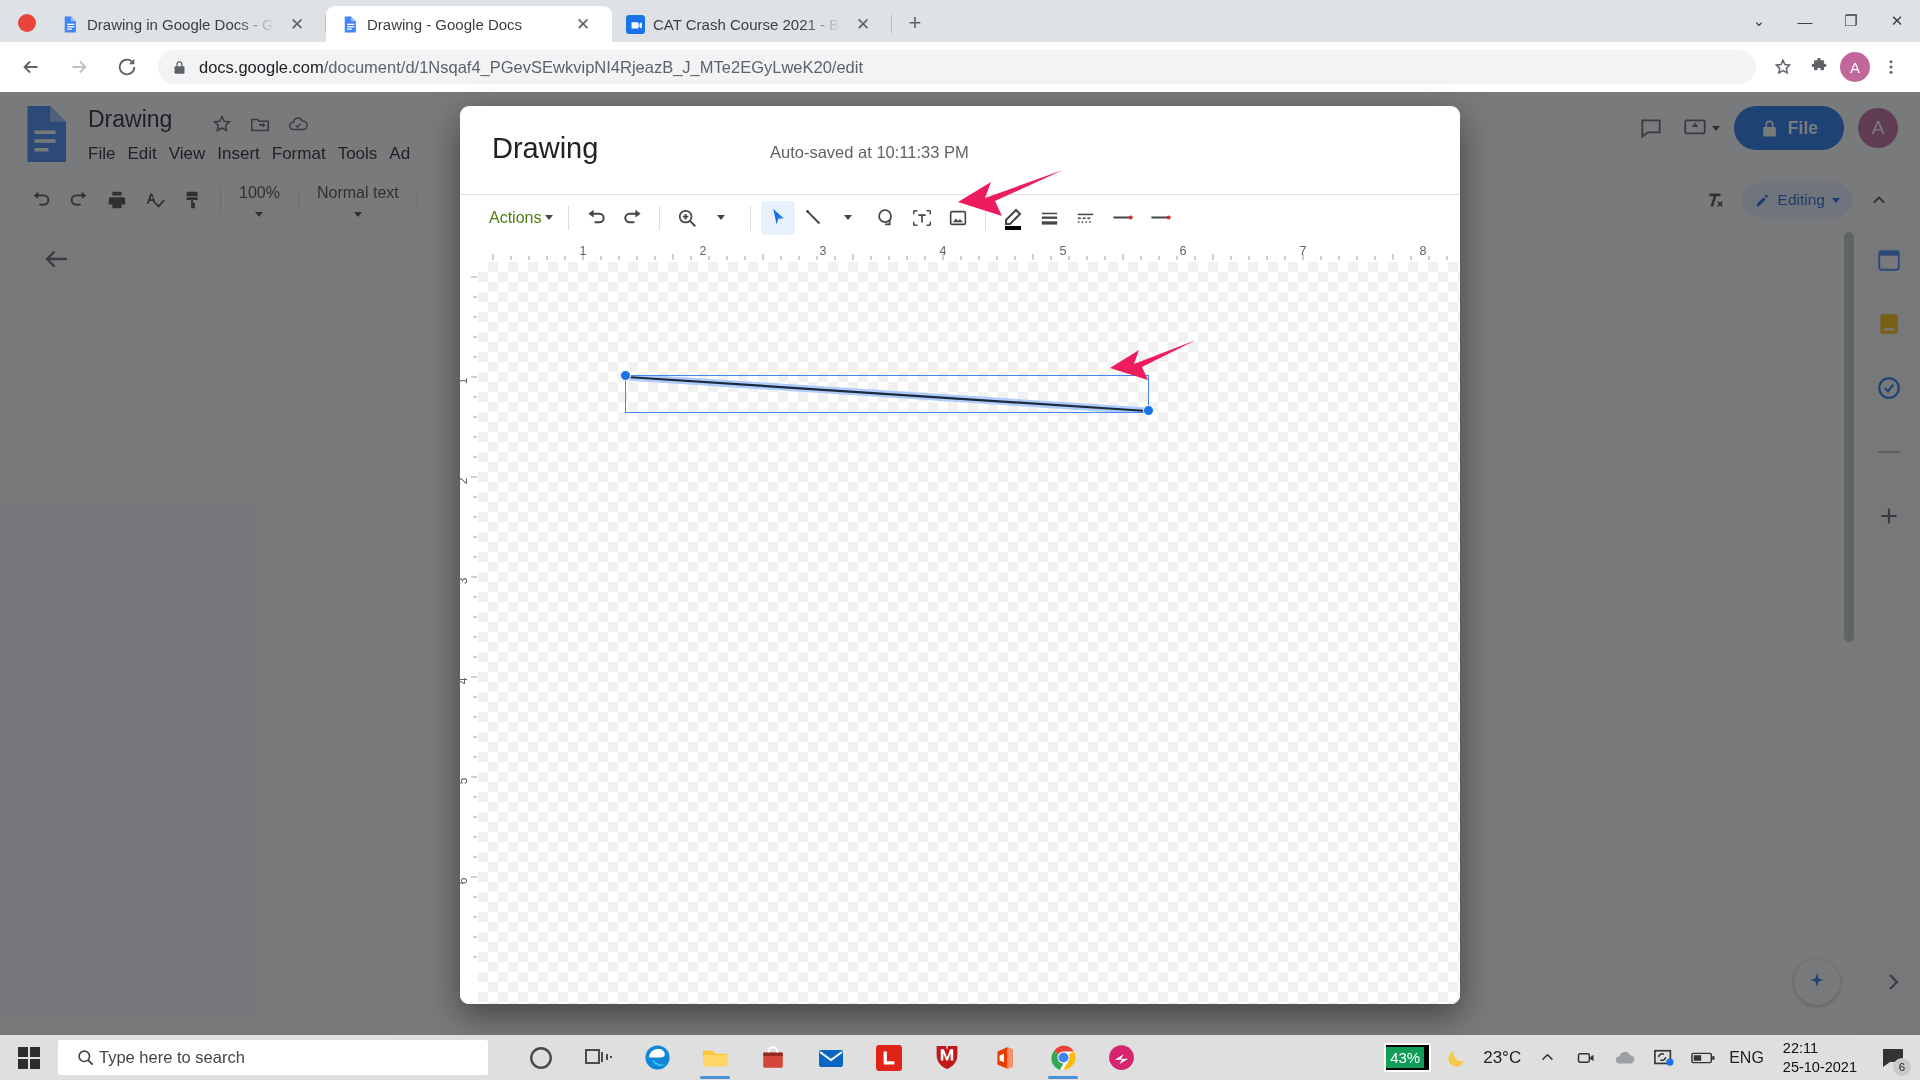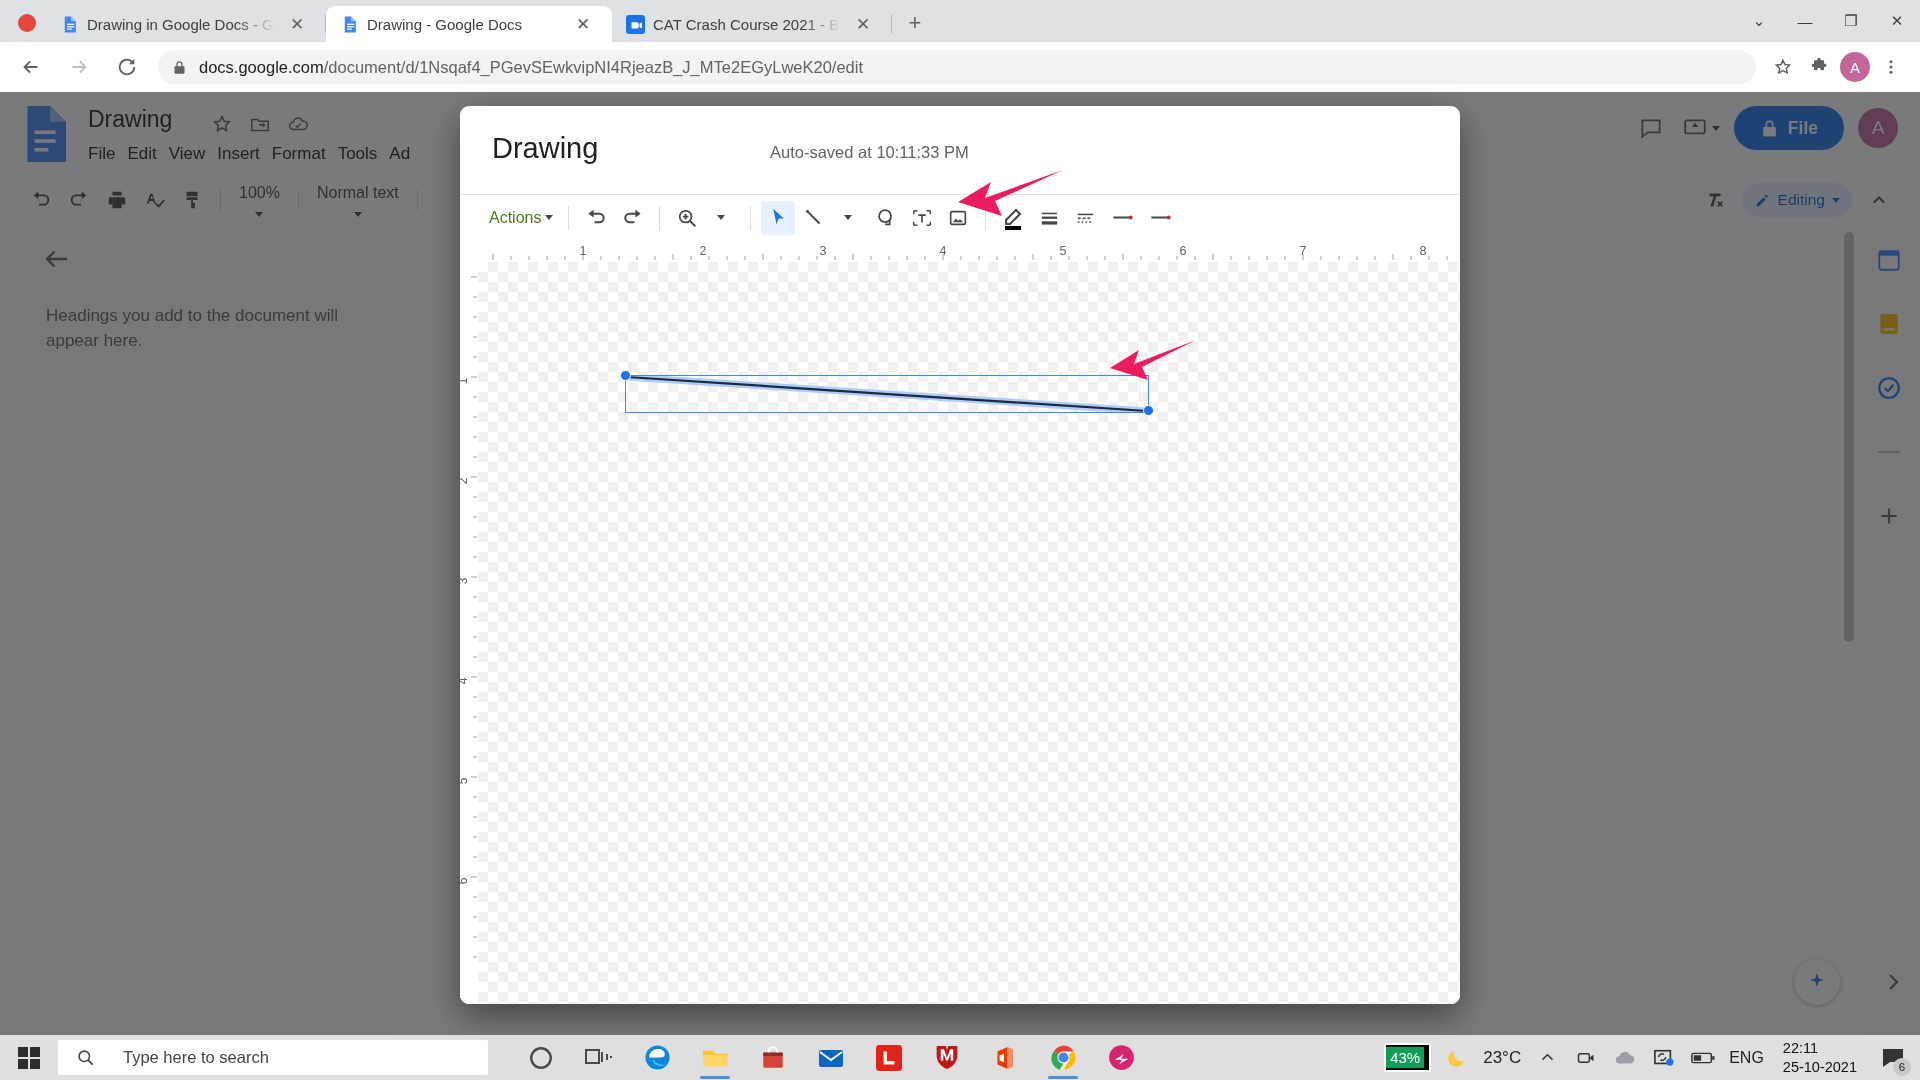--- a/index.html
+++ b/index.html
@@ -147,21 +147,21 @@
 
   
   .pink-arrow { position:absolute; pointer-events:none; }
   #arrow-top { left:955px; top:168px; width:110px; height:50px; }
   #arrow-canvas { left:1108px; top:338px; width:90px; height:48px; }
 
   
   #taskbar { position:absolute; left:0; top:1035px; width:1920px; height:45px; background:#dfdfdf; display:flex; align-items:center; }
   #start-btn { width:58px;height:45px;display:flex;align-items:center;justify-content:center;}
   #tb-search {
-    width:430px; height:35px; background:#fff; border-radius:2px; display:flex; align-items:center; gap:28px; padding-left:18px;
+    width:430px; height:35px; background:#fff; border-radius:2px; display:flex; align-items:center; gap:4px; padding-left:18px;
     font-size:16.5px; color:#444;
   }
   #tb-icons { display:flex; align-items:center; gap:0px; margin-left:24px;}
   .tb-app { width:58px;height:45px;display:flex;align-items:center;justify-content:center; position:relative;}
   .tb-app.running::after{ content:""; position:absolute; bottom:1px; left:14px; width:30px;height:3px;background:#4a90d9;border-radius:2px;}
   #tray { margin-left:auto; display:flex; align-items:center; gap:13px; padding-right:10px; color:#222; }
   .tray-icn { width:26px;height:26px;display:flex;align-items:center;justify-content:center;color:#333;}
   #battery-badge { background:#000; color:#fff; font-size:15px; padding:2px 5px 2px 0; display:flex; align-items:center; border:2px solid #fff;}
   #battery-badge .fill { background:#0f9d58; color:#fff; padding:2px 4px; }
   #tray-clock { font-size:14.5px; line-height:1.28; text-align:left; color:#111; padding:0 6px; }
@@ -401,21 +401,20 @@
       </div>
     </div>
 
     <div id="docs-body">
       <div id="outline-panel">
         <div id="outline-back">
           <svg width="30" height="30" viewBox="0 0 24 24">
               <path fill="none" stroke="#5f6368" stroke-width="1.9" d="M20 12H4M10 6l-6 6 6 6"></path>
             </svg>
         </div>
-        <div id="outline-empty">Headings you add to the document will appear here.</div>
       </div>
       <div id="doc-ruler"></div>
       <div id="doc-page"></div>
       <div id="doc-scrollbar"></div>
 
       <div id="right-rail">
         <div class="rail-icn">
           <svg width="26" height="26" viewBox="0 0 24 24">
               <rect x="3" y="4" width="18" height="17" rx="2" fill="#fff" stroke="#4285f4" stroke-width="1.8"></rect>
               <path fill="#4285f4" d="M3 4h18v4H3z"></path>

